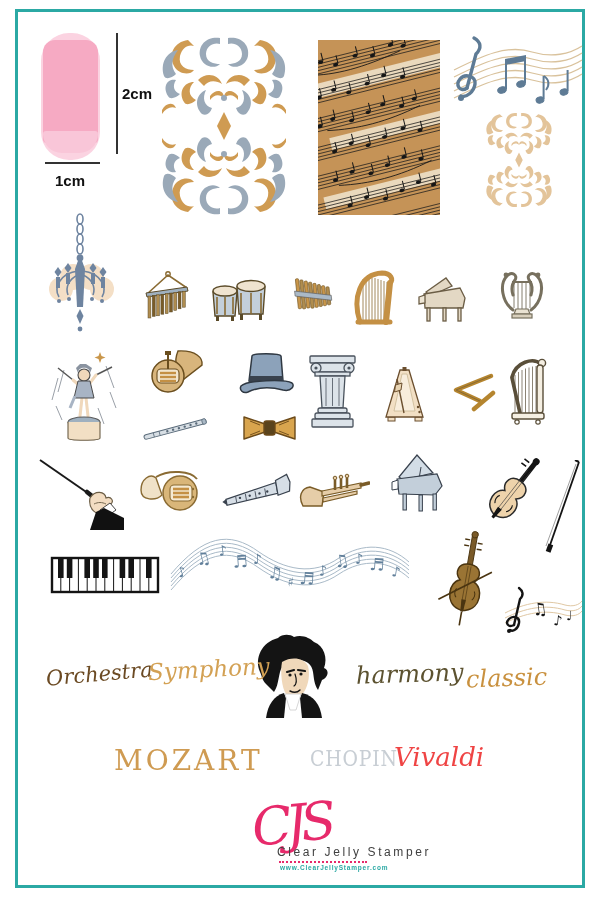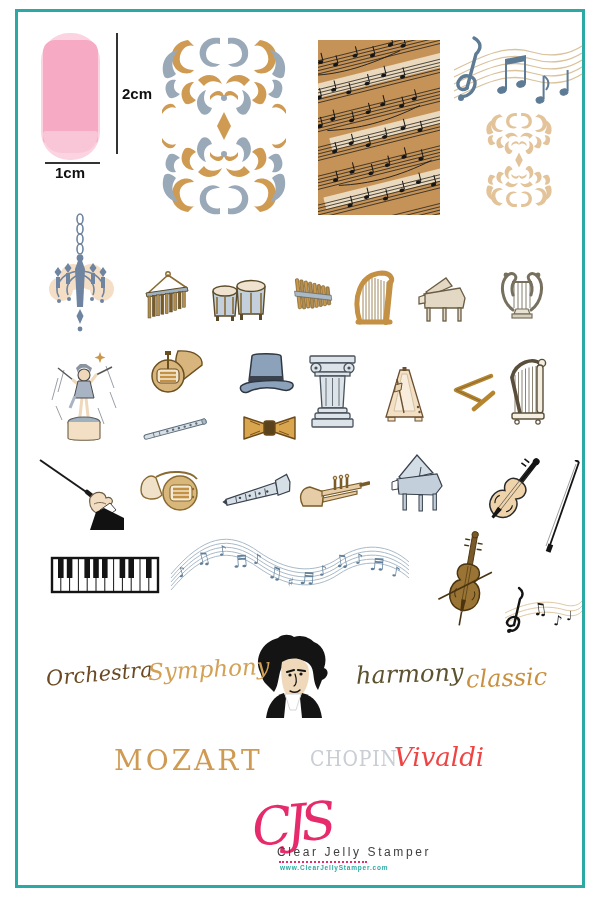--- a/index.html
+++ b/index.html
@@ -41,21 +41,21 @@
 <div class="plate">
 
   <div class="abs border-frame"></div>
 
   <div class="abs nail-halo"></div>
   <div class="abs nail-main"></div>
   <div class="abs nail-tipband"></div>
   <div class="abs mline" style="left:116px;top:33px;width:2px;height:121px"></div>
   <div class="abs mlabel" style="left:122px;top:85px">2cm</div>
   <div class="abs mline" style="left:45px;top:162px;width:55px;height:2px"></div>
-  <div class="abs mlabel" style="left:55px;top:164px">1cm</div>
+  <div class="abs mlabel" style="left:55px;top:172px">1cm</div>
 
   <svg class="abs" style="left:158px;top:36px" width="132" height="180" viewBox="0 0 132 180">
     <g id="dq">
       <path fill="#9AA9B8" d="M62,2 C50,0 40,8 42,20 C44,30 56,34 62,28 C56,28 48,26 48,18 C48,10 56,6 62,8 Z"></path>
       <path fill="#CF9B52" d="M30,4 C16,6 10,18 16,30 C20,38 32,40 36,34 C28,34 20,30 22,20 C24,12 30,8 36,10 Z"></path>
       <path fill="#9AA9B8" d="M6,40 C2,28 8,16 20,14 C14,22 12,30 18,38 C14,42 8,44 6,40 Z"></path>
       <path fill="#CF9B52" d="M40,44 C48,36 60,38 64,48 C58,44 50,44 46,50 Z"></path>
       <path fill="#9AA9B8" d="M10,60 C4,50 10,42 18,44 C14,50 16,56 22,58 C18,62 12,64 10,60 Z"></path>
       <path fill="#CF9B52" d="M26,66 C20,56 26,46 36,46 C30,52 30,60 38,64 C34,68 28,70 26,66 Z"></path>
       <path fill="#CF9B52" d="M52,60 C58,52 66,54 66,62 C62,58 56,58 52,64 Z"></path>

